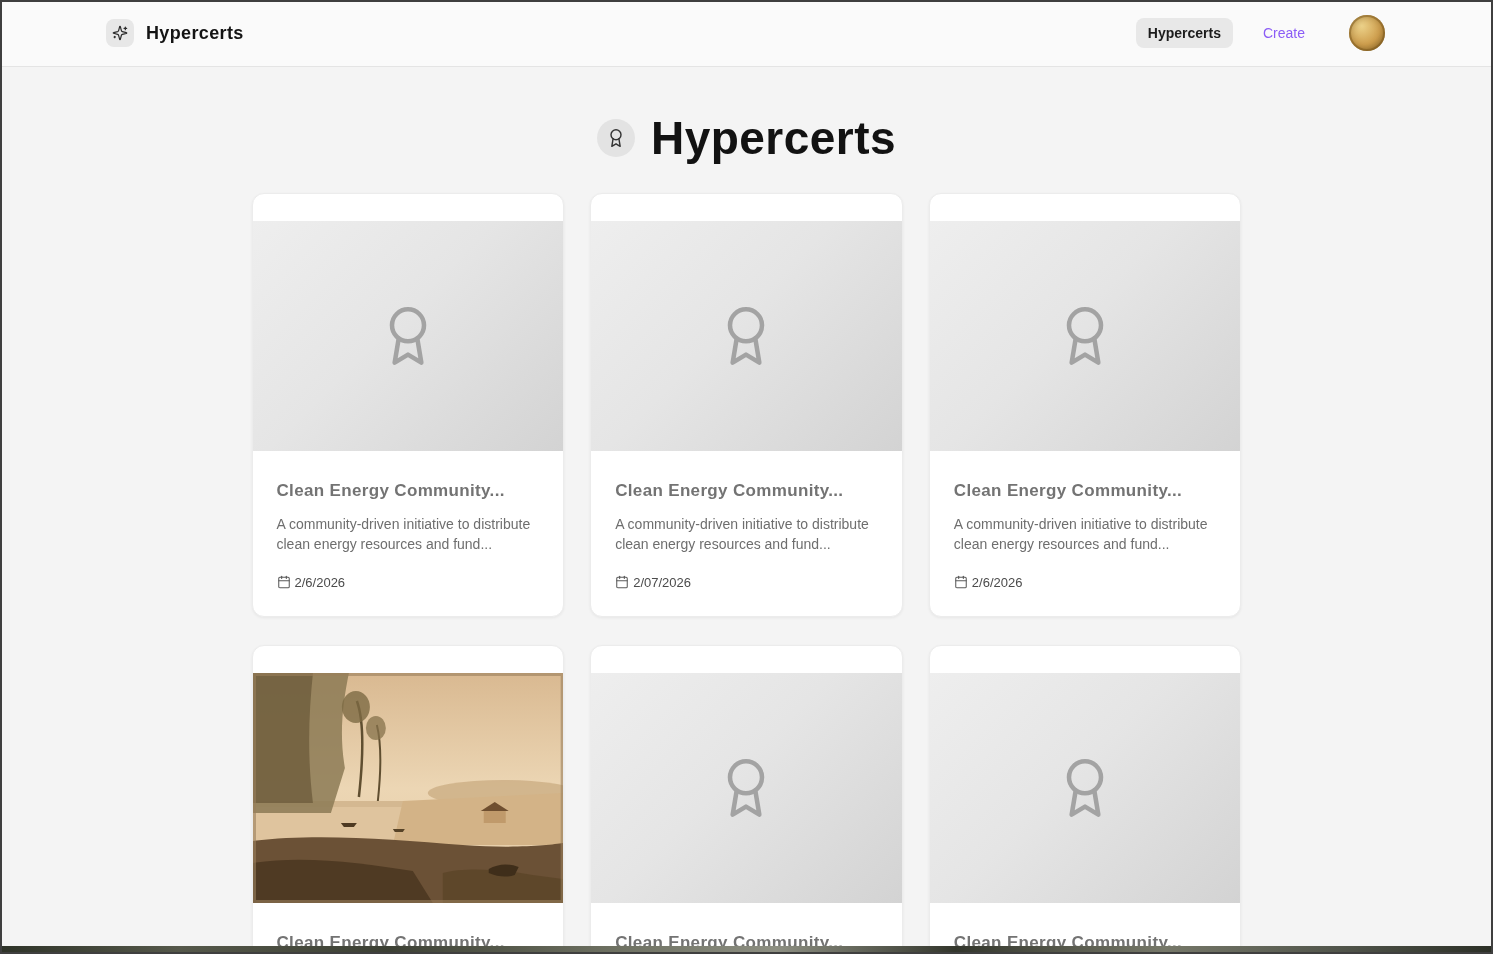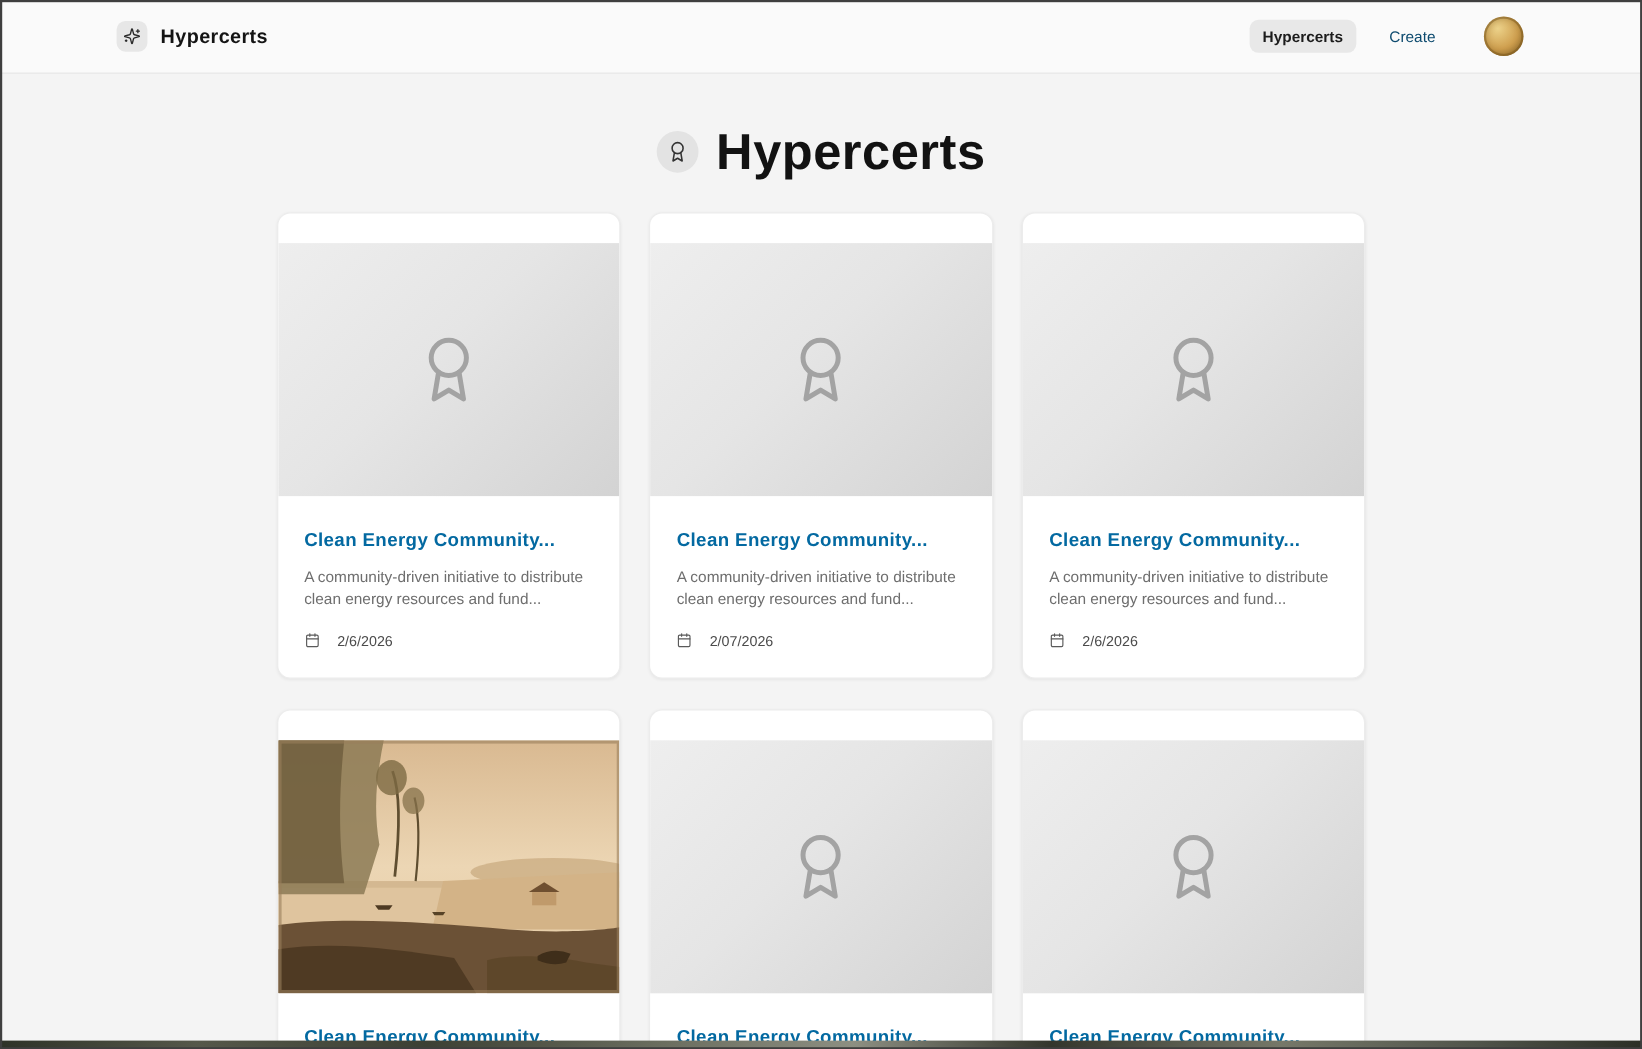--- a/index.html
+++ b/index.html
@@ -28,21 +28,21 @@
   .brand-icon {
     width: 28px; height: 28px; border-radius: 8px;
     background: #e7e7e7; display: flex; align-items: center; justify-content: center;
     color: #2b2b2b;
   }
   .brand-icon svg { width: 16px; height: 16px; }
   .brand-name { font-size: 18px; font-weight: 700; color: #141414; letter-spacing: 0.02em; }
 
   .nav { display: flex; align-items: center; gap: 18px; }
   .nav-link {
-    font-size: 14px; color: #0c4a6e; text-decoration: none; cursor: pointer;
+    font-size: 14px; color: #8b5cf6; text-decoration: none; cursor: pointer;
     padding: 7px 12px; border-radius: 8px; font-weight: 500;
   }
   .nav-link.active { background: #e8e8e8; color: #1c1c1c; font-weight: 600; }
   .avatar {
     width: 36px; height: 36px; border-radius: 50%;
     background: radial-gradient(circle at 35% 30%, #ecd28a, #cf9f4e 55%, #8f6a2a 95%);
     box-shadow: inset 0 0 0 2px rgba(120,85,25,.45), inset 0 0 8px rgba(60,40,5,.35);
     cursor: pointer; margin-left: 14px;
   }
 
@@ -78,29 +78,29 @@
     display: flex; align-items: center; justify-content: center;
   }
   .card-media.placeholder {
     background: linear-gradient(135deg, #eeeeee 0%, #e5e5e5 45%, #d3d3d3 100%);
     color: #a3a3a3;
   }
   .card-media.placeholder svg.award-lg { width: 64px; height: 64px; }
   .card-media.painting svg { width: 100%; height: 100%; display: block; }
   .card-body { padding: 30px 24px 26px; }
   .card-title {
-    font-size: 17px; font-weight: 700; color: #0369a1; letter-spacing: 0.02em;
+    font-size: 17px; font-weight: 700; color: #737373; letter-spacing: 0.02em;
     white-space: nowrap; overflow: hidden;
   }
   .card-desc {
     margin-top: 14px; font-size: 14px; color: #6e6e6e; line-height: 1.42;
     max-width: 270px;
   }
   .card-date-row {
-    margin-top: 20px; display: flex; align-items: center; gap: 16px;
+    margin-top: 20px; display: flex; align-items: center; gap: 4px;
     font-size: 13px; color: #4b4b4b;
   }
   .card-date-row svg { width: 14px; height: 14px; color: #5a5a5a; }
 
   
   .bottom-edge {
     position: absolute; left: 0; right: 0; bottom: 0; height: 8px; z-index: 40;
     background: linear-gradient(90deg,
       #2e3328 0%, #55584a 12%, #3c4034 26%, #6a6d5e 40%,
       #8d8f82 52%, #33362c 64%, #767869 78%, #50544a 90%, #2b2f26 100%);

